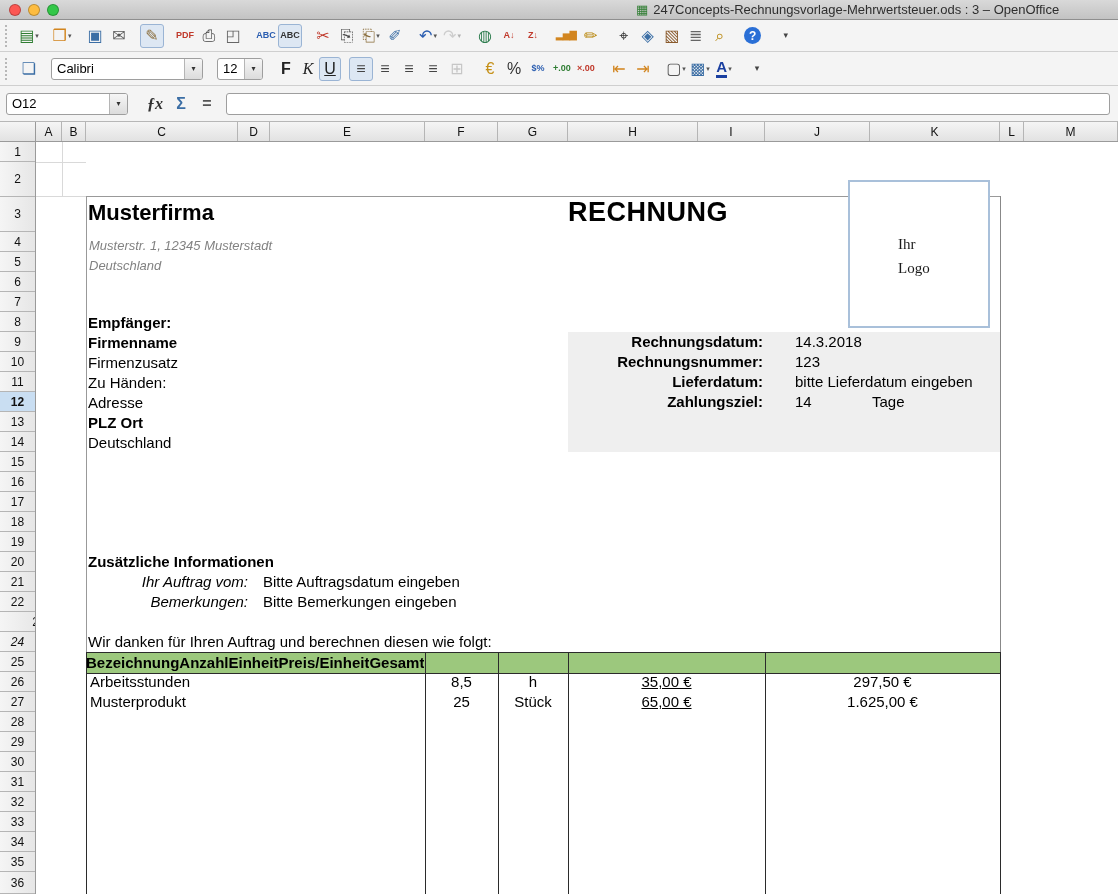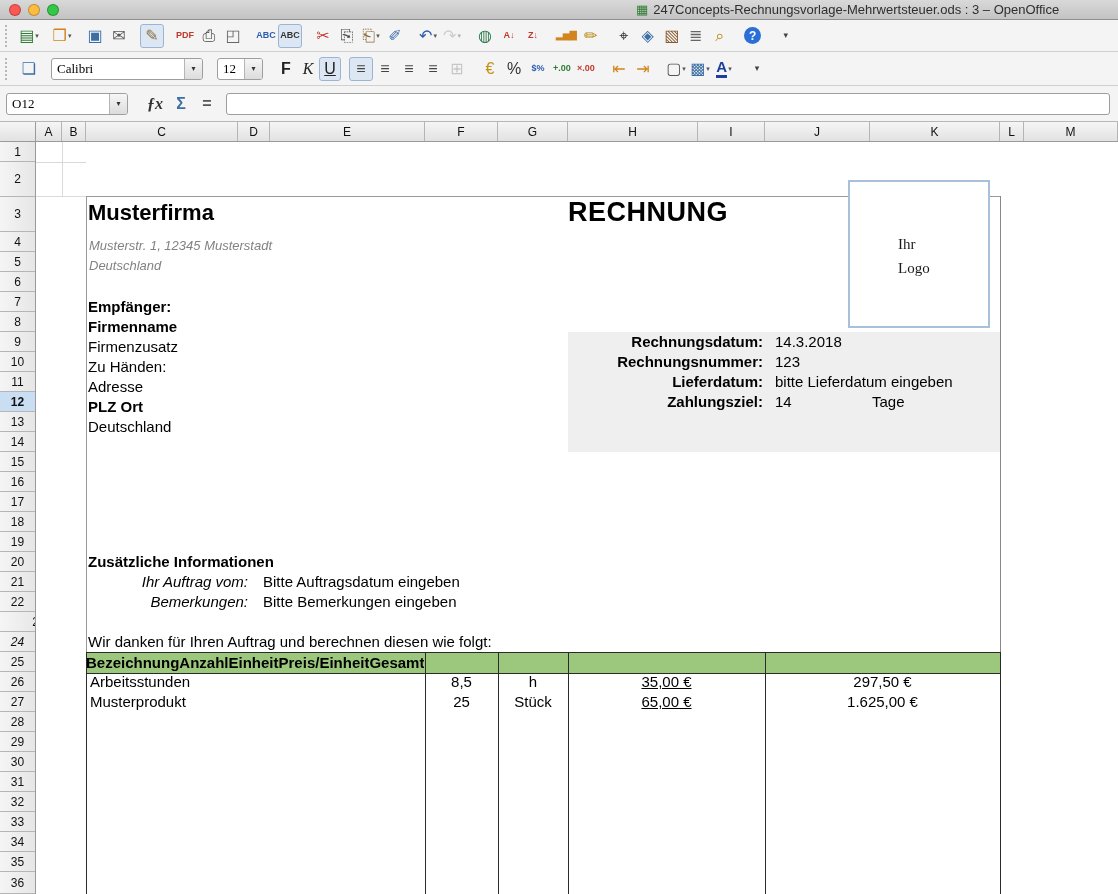--- a/index.html
+++ b/index.html
@@ -36,21 +36,21 @@
   .drop{display:none;font-size:7px;color:#555;margin-left:1px;}
   .drop.dropdown{display:inline-block;}
   .letterbtn{width:22px;height:24px;display:flex;align-items:center;justify-content:center;
     font-size:16px;color:#222;border:1px solid transparent;border-radius:3px;box-sizing:border-box;}
   .letterbtn.b{font-weight:bold;}
   .letterbtn.i{font-style:italic;font-family:"Liberation Serif",serif;}
   .letterbtn.u{text-decoration:underline;}
   .letterbtn.active{background:#dde7f3;border-color:#9ab4d4;}
   .combo{display:flex;align-items:center;background:#fff;border:1px solid #9e9e9e;border-radius:3px;
     height:22px;box-sizing:border-box;overflow:hidden;}
-  .combo input{border:none;outline:none;font-family:Liberation Serif, serif;font-size:13px;
+  .combo input{border:none;outline:none;font-family:Liberation Sans, sans-serif;font-size:13px;
     padding:0 5px;width:100%;background:transparent;}
   .combo .arrow{width:17px;align-self:stretch;background:linear-gradient(#f6f6f6,#dcdcdc);
     border-left:1px solid #b5b5b5;display:flex;align-items:center;justify-content:center;
     font-size:8px;color:#333;flex:none;}
   .fontcombo{width:152px;margin-left:10px;}
   .sizecombo{width:46px;margin-left:14px;margin-right:12px;}
 
   
   .formulabar{position:absolute;left:0;top:86px;width:100%;height:36px;background:#f4f4f4;
     border-bottom:1px solid #b7b7b7;display:flex;align-items:center;box-sizing:border-box;padding:0 6px;}
@@ -89,26 +89,26 @@
   .company-sub{left:53px;top:94px;font-size:13px;font-style:italic;color:#828282;}
   .company-sub2{left:53px;top:114px;font-size:13px;font-style:italic;color:#828282;}
   .doc-title{left:532px;top:54px;font-size:27px;font-weight:bold;letter-spacing:.5px;line-height:32px;}
 
   .logobox{position:absolute;left:812px;top:38px;width:138px;height:144px;background:#fff;
     border:2px solid #a9c0da;z-index:4;box-sizing:content-box;
     font-family:"Liberation Serif",serif;font-size:15px;color:#1a1a1a;
     padding:0;line-height:24px;}
   .logobox .logoinner{padding:50px 0 0 48px;}
 
-  .recipient{position:absolute;left:52px;top:155px;z-index:2;}
+  .recipient{position:absolute;left:52px;top:171px;z-index:2;}
   .recipient div{height:20px;line-height:20px;font-size:15px;}
   .recipient div.bold{font-weight:bold;}
 
   .metapanel{position:absolute;left:532px;top:190px;width:432px;height:120px;background:#efefef;z-index:2;}
-  .metarow{position:relative;height:20px;display:flex;font-size:15px;line-height:20px;}
+  .metarow{position:relative;height:20px;display:flex;font-size:15px;line-height:20px;gap:20px;}
   .metarow .mlabel{width:195px;text-align:right;font-weight:bold;flex:none;}
   .metarow .mvalue{margin-left:12px;}
   .metarow .mextra{position:absolute;left:304px;top:0;}
 
   .addheading{position:absolute;left:52px;top:410px;font-weight:bold;font-size:15px;line-height:20px;}
   .addrows{position:absolute;left:52px;top:430px;}
   .addrow{height:20px;display:flex;font-size:15px;line-height:20px;}
   .addrow .alabel{width:160px;text-align:right;font-style:italic;flex:none;}
   .addrow .avalue{margin-left:15px;}
 

